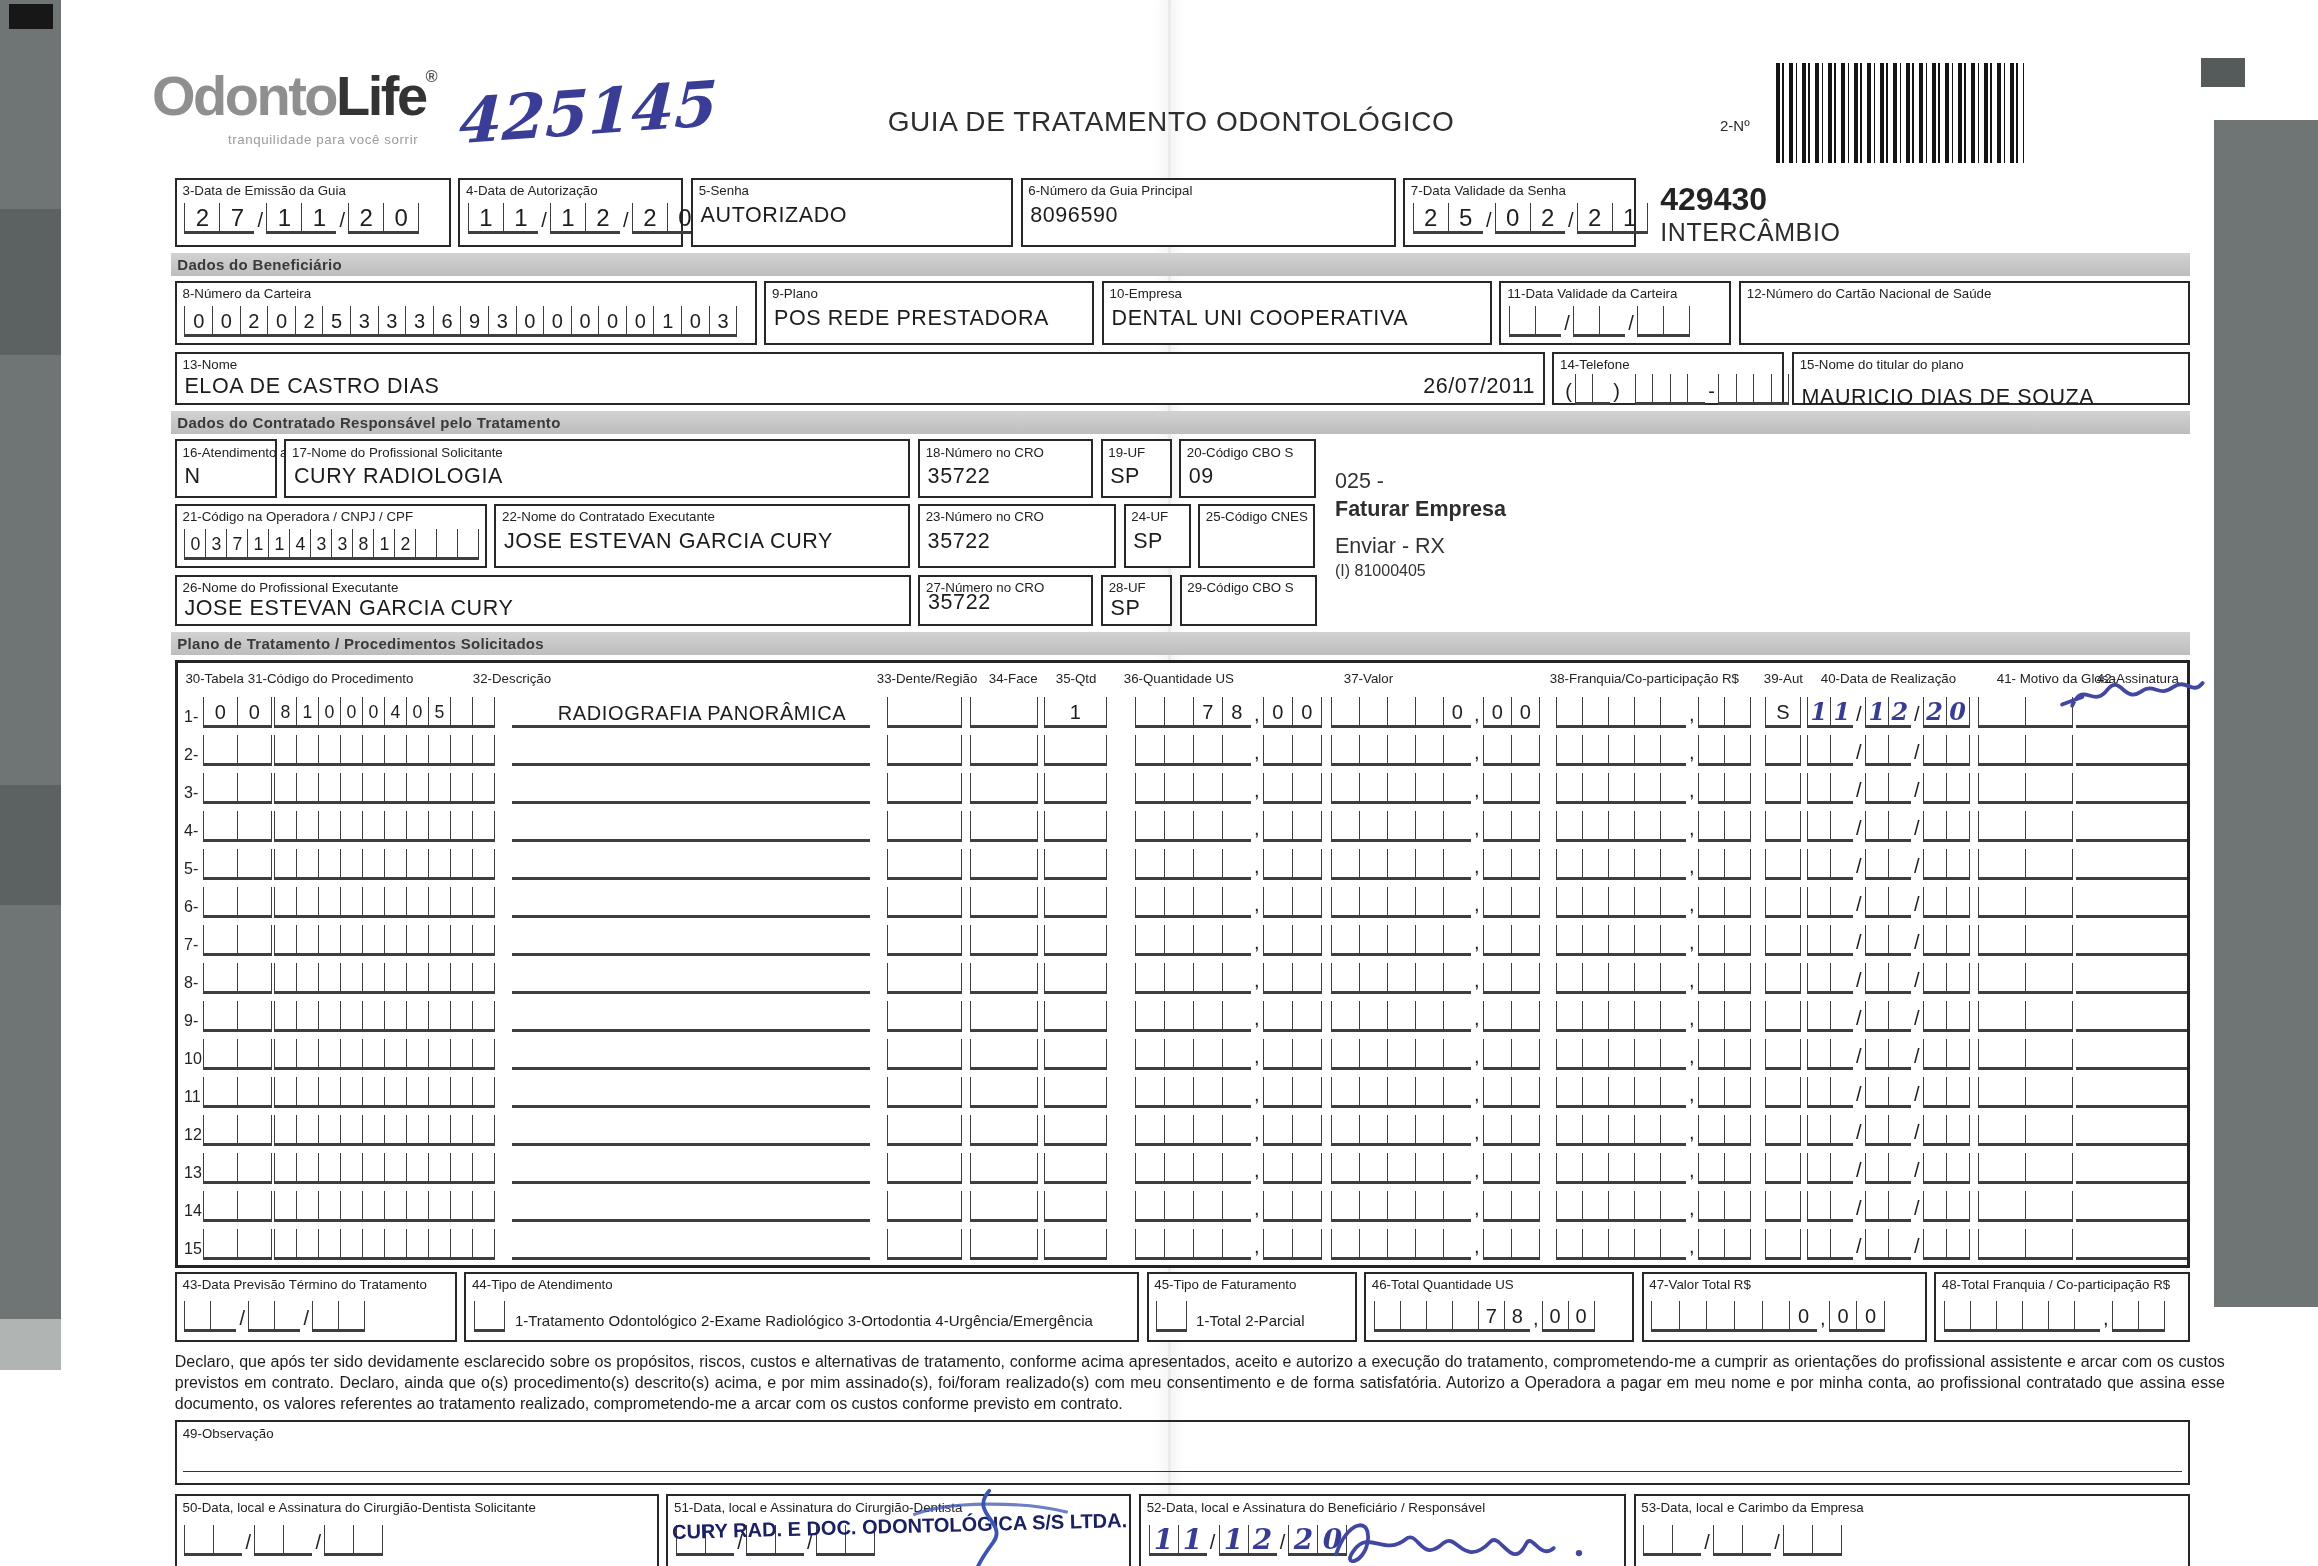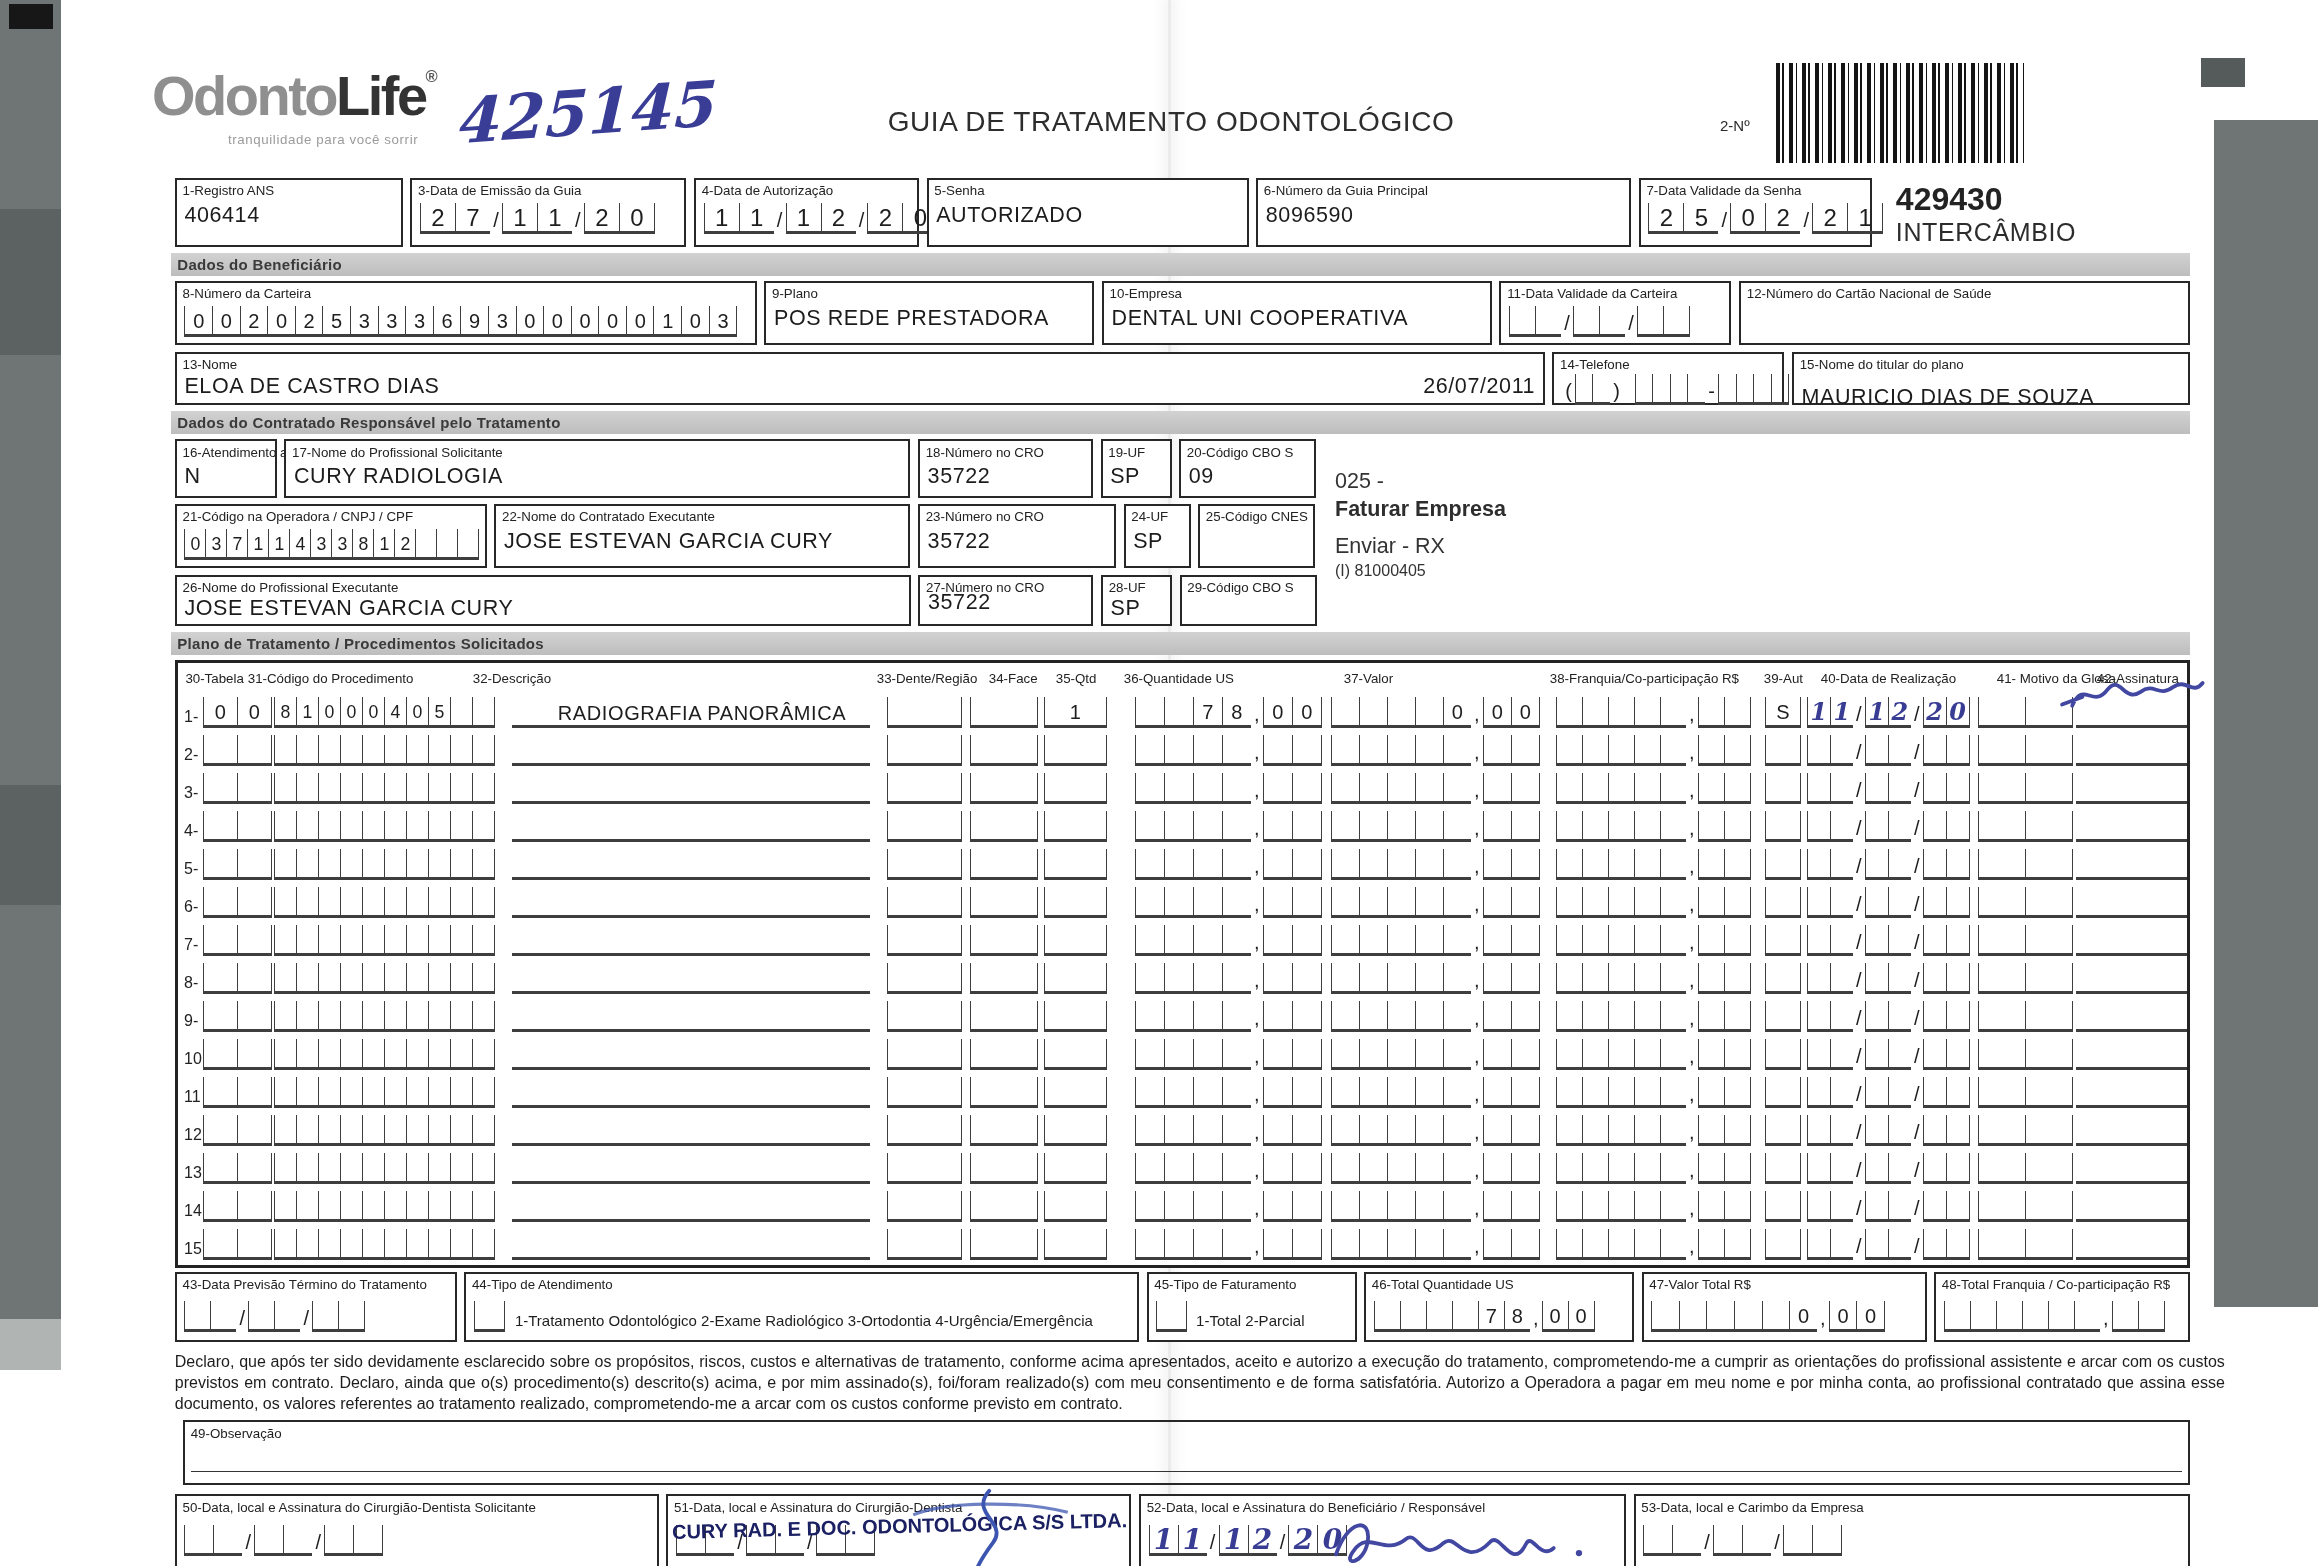--- a/index.html
+++ b/index.html
@@ -91,21 +91,21 @@
   .t-fra{left:1378px}   .t-fra .c{width:25px}
   .t-aut{left:1587px}   .t-aut .c{width:34px}
   .t-data{left:1629px}  .t-data .c{width:22px;font-size:17.7px}
   .t-data.hand .c{font-size:24px;}
   .t-mot{left:1800px}   .t-mot .c{width:46px}
   .t-ass{left:1898px;width:111px;border-bottom:3.2px solid #3e3e3e;height:25px;}
   .rowsig{position:absolute;left:-19px;bottom:-5px;overflow:visible;}
 
   
   .declaration{margin:8.9px 3.8px 6.3px 3.8px;font-size:16px;line-height:21px;text-align:justify;color:#1d1d1d;width:2050px;}
-  .obs-box{position:relative;border:2.5px solid #272727;height:61px;margin-left:12px;}
+  .obs-box{position:relative;border:2.5px solid #272727;height:61px;margin-left:4px;}
   .obs-box .lbl{position:absolute;top:3.2px;left:5.7px;font-size:13.3px;}
   .obs-box .wline{position:absolute;left:6.3px;right:6.3px;bottom:11.4px;border-bottom:1.9px solid #333;}
 
   
   .sigrow{margin-top:8.9px;}
   .sigbox{height:76px;overflow:visible;}
   .stamp{position:absolute;left:3.8px;top:19px;font-size:20px;font-weight:bold;color:#1b2063;transform:rotate(-1.5deg);white-space:nowrap;letter-spacing:0;}
   .sig51{position:absolute;left:240px;top:-8.9px;overflow:visible;}
   .sig52{position:absolute;left:190px;top:5px;overflow:visible;}
   .scan-smudge{position:absolute;left:804px;top:1524px;width:38px;height:8.9px;border-bottom:1.9px solid #8a8a8a;transform:rotate(-4deg);opacity:.7;}
@@ -132,24 +132,20 @@
     <div class="tagline">tranquilidade para você sorrir</div>
     <div class="hand-number">425145</div>
     <div class="doc-title">GUIA DE TRATAMENTO ODONTOLÓGICO</div>
     <div class="barcode-wrap">
       <span class="barcode-label">2-Nº</span>
       <div class="barcode"></div>
     </div>
   </div>
 
   <div class="frow">
-    <div class="box" style="width:228px">
-      <span class="lbl">1-Registro ANS</span>
-      <span class="val">406414</span>
-    </div>
     <div class="box" style="width:276px">
       <span class="lbl">3-Data de Emissão da Guia</span>
       <span class="comb cw54">
           <span class="c">2</span>
           <span class="c">7</span>
           <span class="s">/</span>
           <span class="c">1</span>
           <span class="c">1</span>
           <span class="s">/</span>
           <span class="c">2</span>

